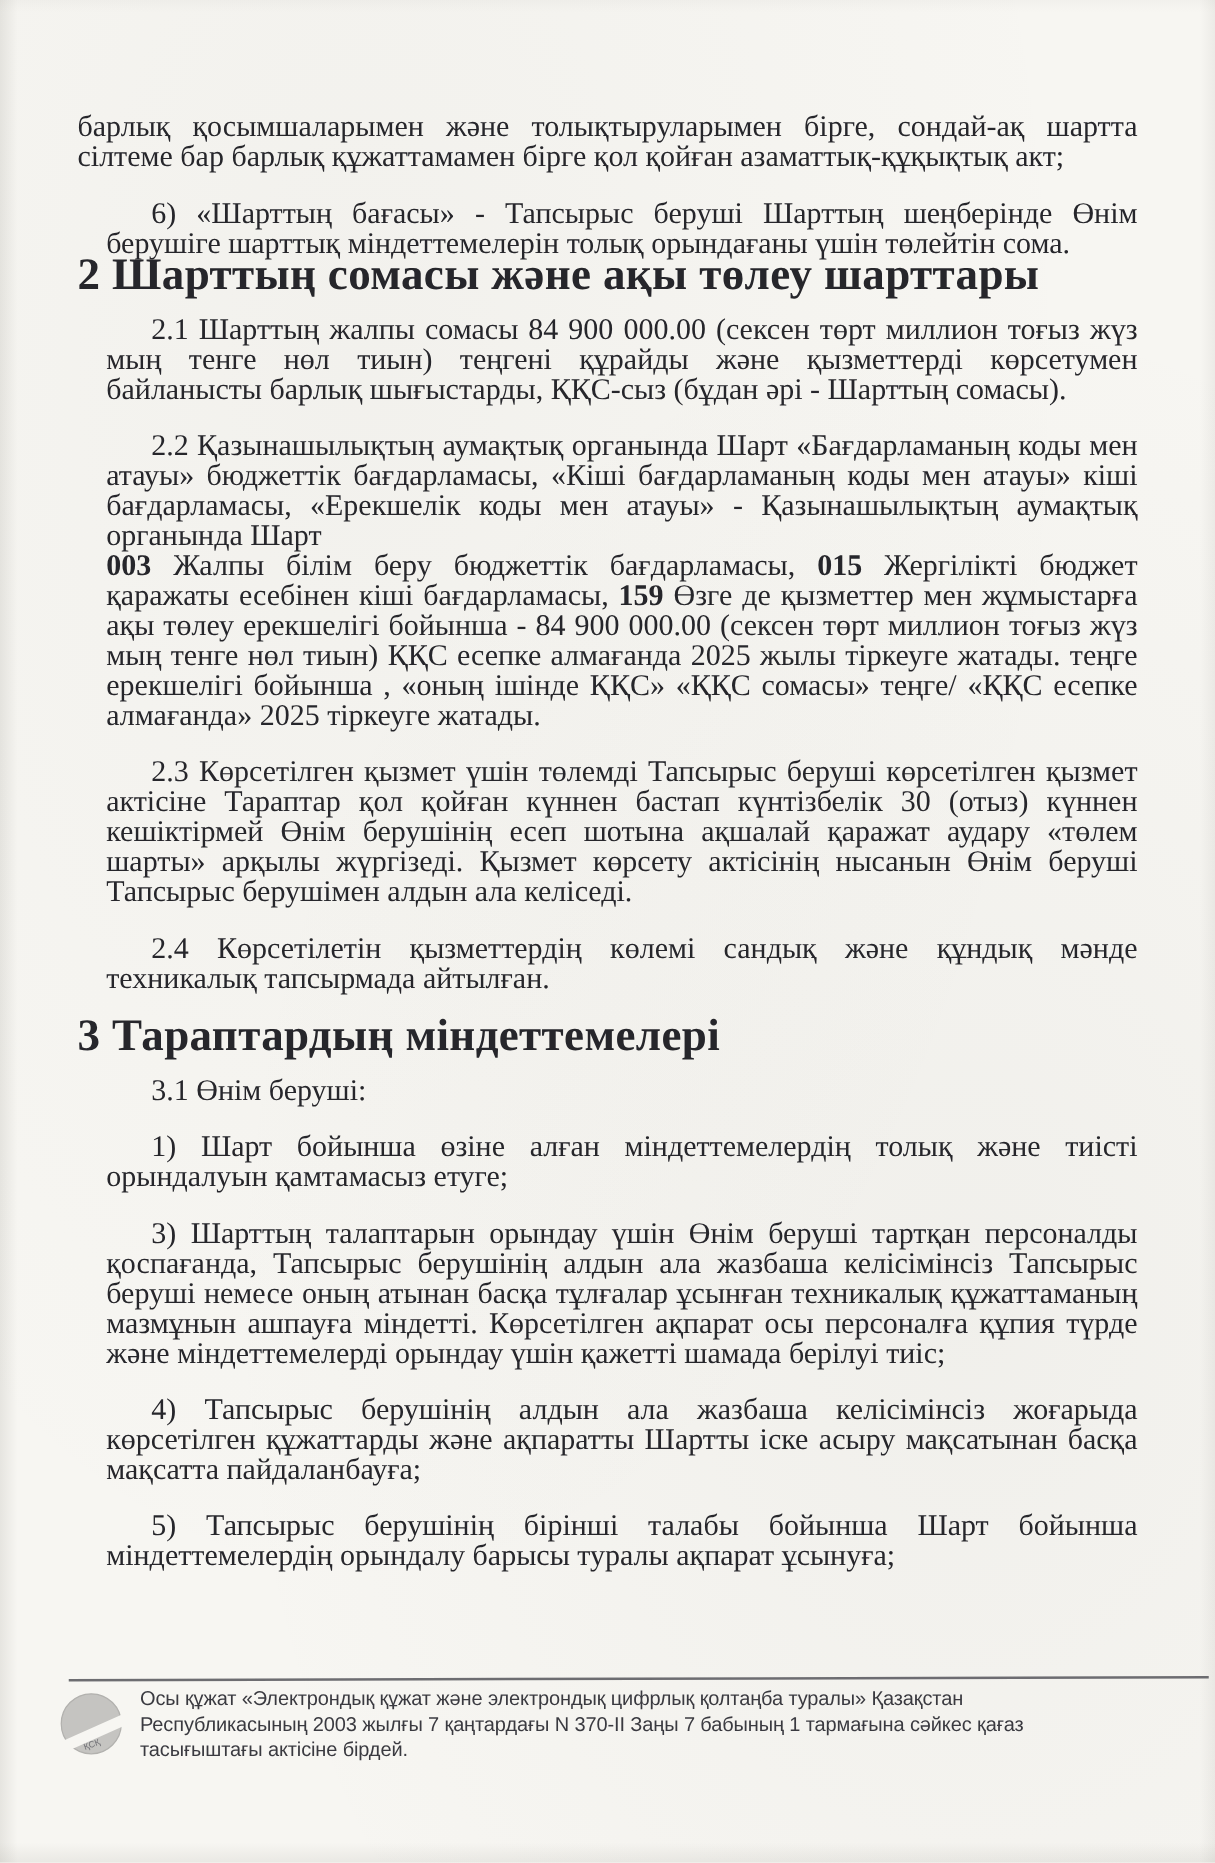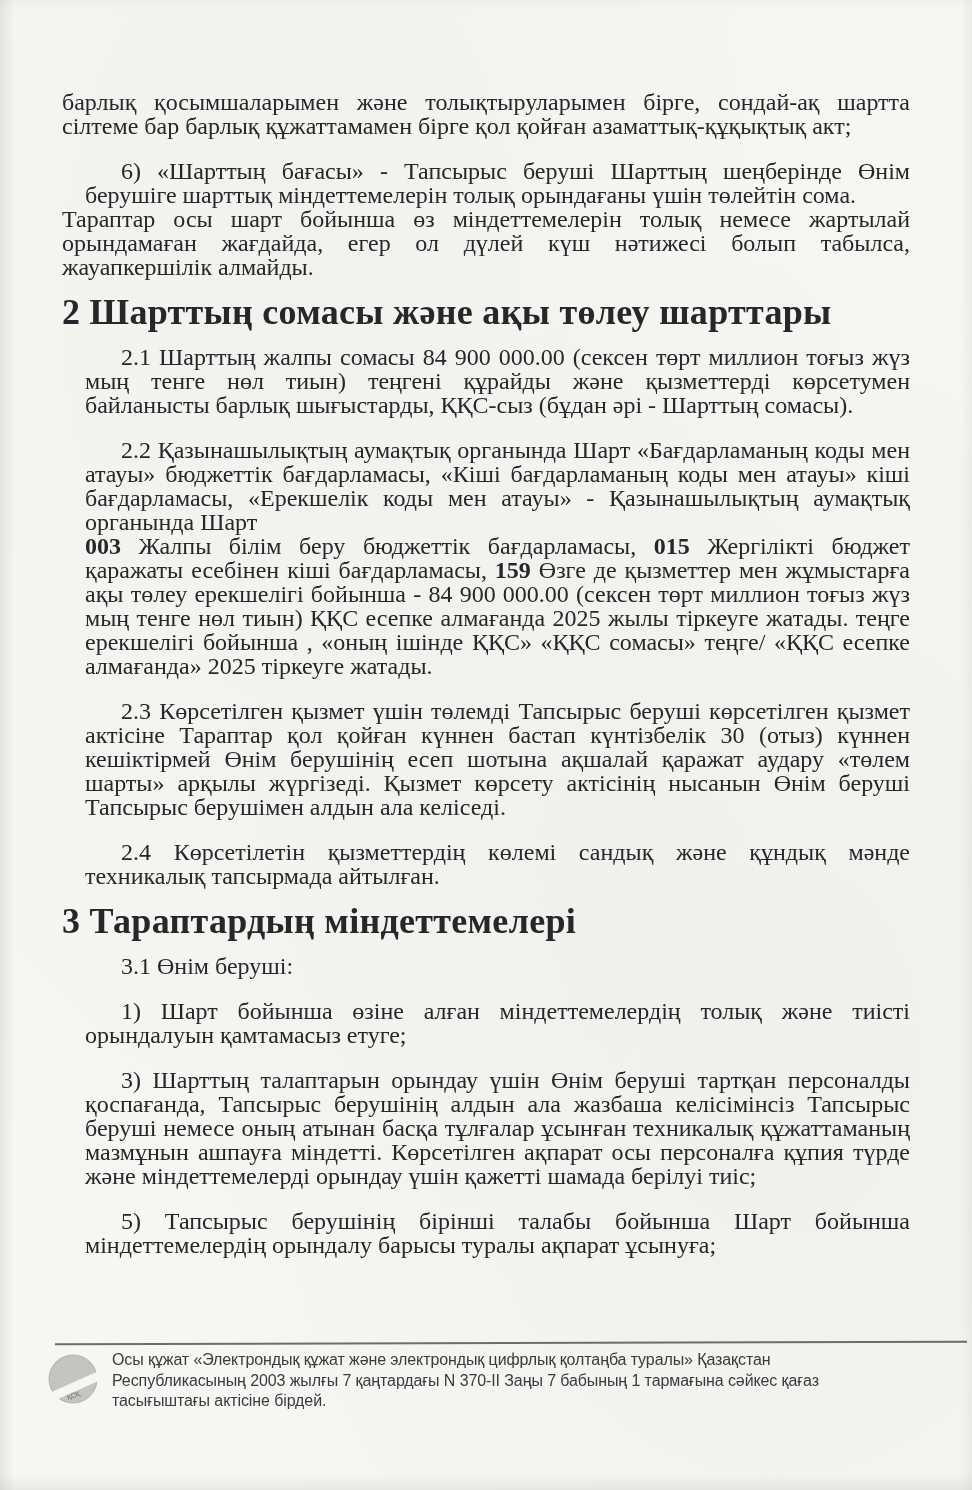--- a/index.html
+++ b/index.html
@@ -62,41 +62,41 @@
 </style>
 </head>
 <body>
 
 <div class="doc">
 
   <p class="p">барлық қосымшаларымен және толықтыруларымен бірге, сондай-ақ шартта сілтеме бар барлық құжаттамамен бірге қол қойған азаматтық-құқықтық акт;</p>
 
   <p class="p indent nogap">6) «Шарттың бағасы» - Тапсырыс беруші Шарттың шеңберінде Өнім берушіге шарттық міндеттемелерін толық орындағаны үшін төлейтін сома.</p>
 
-  <p class="p">Тараптар осы шарт бойынша өз міндеттемелерін толық немесе жартылай орындамаған жағдайда, егер ол дүлей күш нәтижесі болып табылса, жауапкершілік алмайды.</p>
 
   <h2 class="heading p">2 Шарттың сомасы және ақы төлеу шарттары</h2>
 
   <p class="p indent">2.1 Шарттың жалпы сомасы 84 900 000.00 (сексен төрт миллион тоғыз жүз мың тенге нөл тиын) теңгені құрайды және қызметтерді көрсетумен байланысты барлық шығыстарды, ҚҚС-сыз (бұдан әрі - Шарттың сомасы).</p>
 
   <p class="p indent"><span>2.2 Қазынашылықтың аумақтық органында Шарт «Бағдарламаның коды мен атауы» бюджеттік бағдарламасы, «Кіші бағдарламаның коды мен атауы» кіші бағдарламасы, «Ерекшелік коды мен атауы» - Қазынашылықтың аумақтық органында Шарт</span><br><b>003</b><span> Жалпы білім беру бюджеттік бағдарламасы, </span><b>015</b><span> Жергілікті бюджет қаражаты есебінен кіші бағдарламасы, </span><b>159</b><span> Өзге де қызметтер мен жұмыстарға ақы төлеу ерекшелігі бойынша - 84 900 000.00 (сексен төрт миллион тоғыз жүз мың тенге нөл тиын) ҚҚС есепке алмағанда 2025 жылы тіркеуге жатады. теңге ерекшелігі бойынша , «оның ішінде ҚҚС» «ҚҚС сомасы» теңге/ «ҚҚС есепке алмағанда» 2025 тіркеуге жатады.</span></p>
 
   <p class="p indent">2.3 Көрсетілген қызмет үшін төлемді Тапсырыс беруші көрсетілген қызмет актісіне Тараптар қол қойған күннен бастап күнтізбелік 30 (отыз) күннен кешіктірмей Өнім берушінің есеп шотына ақшалай қаражат аудару «төлем шарты» арқылы жүргізеді. Қызмет көрсету актісінің нысанын Өнім беруші Тапсырыс берушімен алдын ала келіседі.</p>
 
   <p class="p indent">2.4 Көрсетілетін қызметтердің көлемі сандық және құндық мәнде техникалық тапсырмада айтылған.</p>
 
   <h2 class="heading p">3 Тараптардың міндеттемелері</h2>
 
   <p class="p indent">3.1 Өнім беруші:</p>
 
   <p class="p indent">1) Шарт бойынша өзіне алған міндеттемелердің толық және тиісті орындалуын қамтамасыз етуге;</p>
 
 
   <p class="p indent">3) Шарттың талаптарын орындау үшін Өнім беруші тартқан персоналды қоспағанда, Тапсырыс берушінің алдын ала жазбаша келісімінсіз Тапсырыс беруші немесе оның атынан басқа тұлғалар ұсынған техникалық құжаттаманың мазмұнын ашпауға міндетті. Көрсетілген ақпарат осы персоналға құпия түрде және міндеттемелерді орындау үшін қажетті шамада берілуі тиіс;</p>
 
+  <p class="p indent">4) Тапсырыс берушінің алдын ала жазбаша келісімінсіз жоғарыда көрсетілген құжаттарды және ақпаратты Шартты іске асыру мақсатынан басқа мақсатта пайдаланбауға;</p>
 
   <p class="p indent">5) Тапсырыс берушінің бірінші талабы бойынша Шарт бойынша міндеттемелердің орындалу барысы туралы ақпарат ұсынуға;</p>
 
 </div>
 
 <div class="footer">
   <div class="footer-sep"></div>
 
   <svg class="footer-stamp" viewBox="0 0 58 58" xmlns="http://www.w3.org/2000/svg">
     <circle cx="27" cy="27" r="24" fill="#c5c4c1"></circle>

